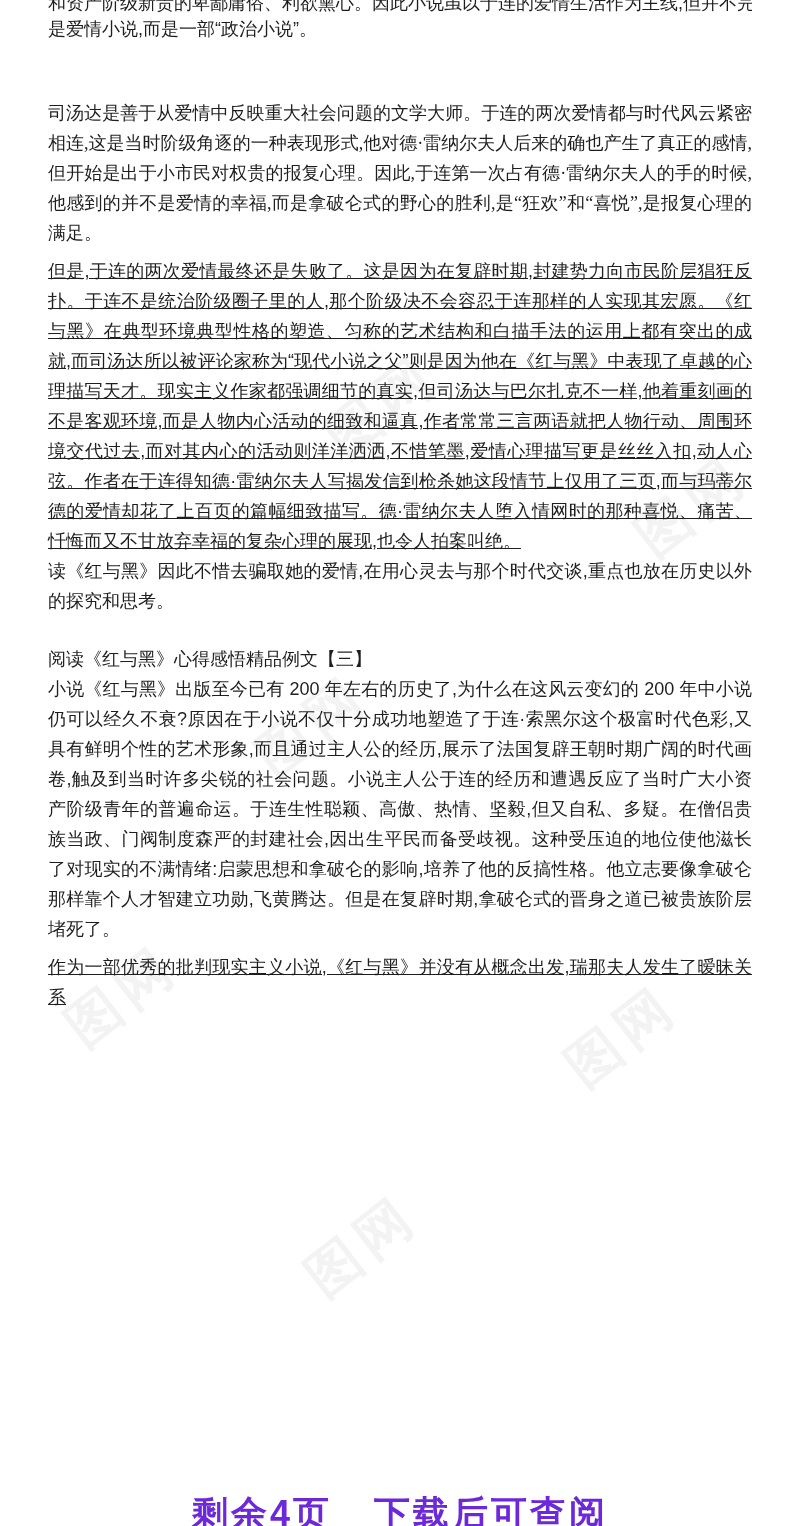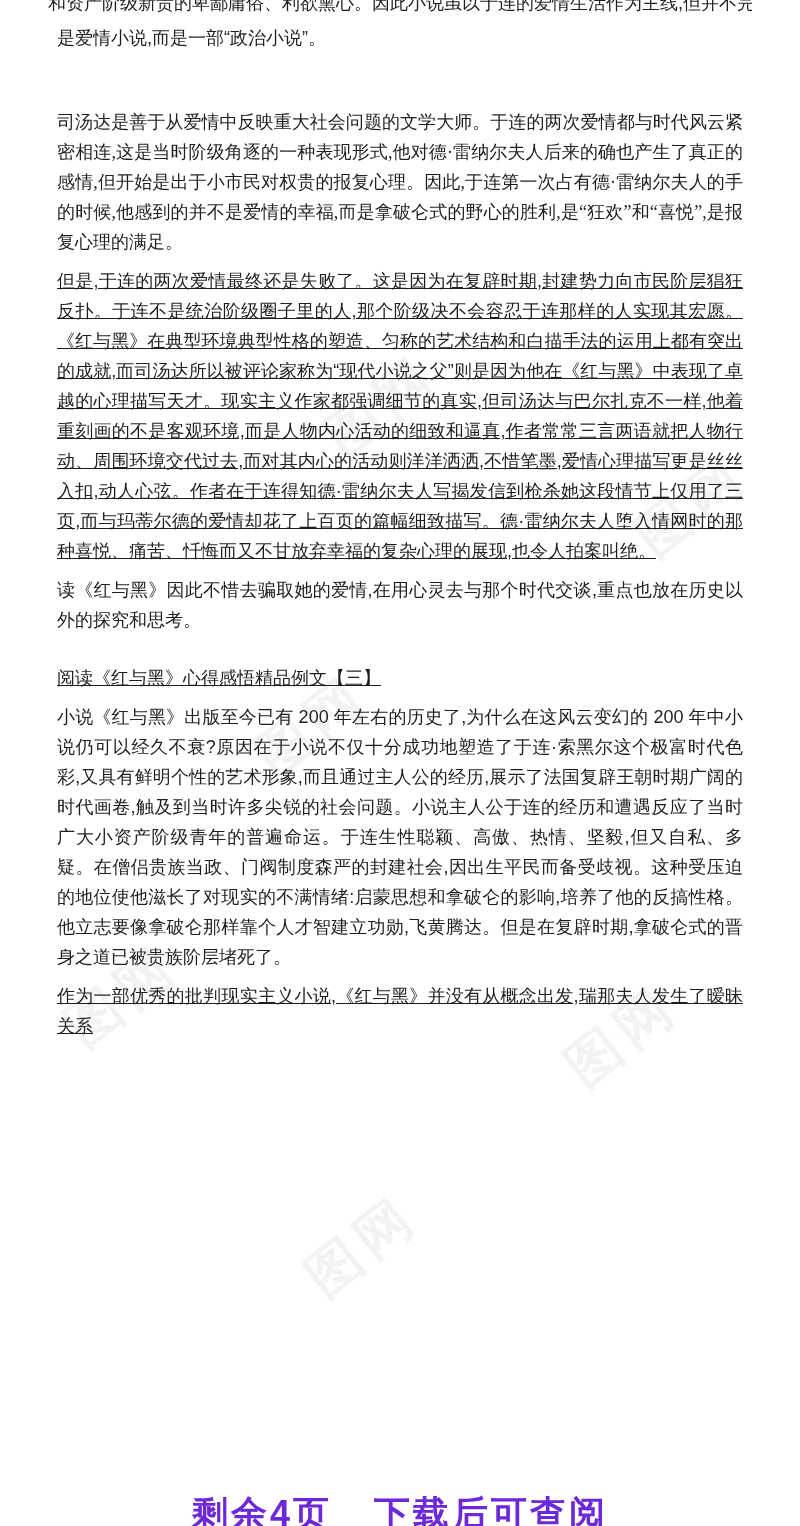--- a/index.html
+++ b/index.html
@@ -12,36 +12,36 @@
   }
   .doc{
     position:relative;
     padding:0 48px;
     color:#1e1e1e;
     font-size:18px;
     line-height:30px;
     text-align:justify;
     z-index:2;
   }
-  .doc p{margin:9px;}
+  .doc p{margin:0;}
   
   .cut{
     height:14px;
     overflow:hidden;
     position:relative;
   }
   .cut span{
     position:absolute;
     top:-12px;left:0;
     white-space:nowrap;
     display:block;
   }
   .gap-lg{margin-top:54px !important;font-family:Liberation Serif, serif;}
   .gap-sm{margin-top:8px !important;text-decoration:underline;}
-  .heading{margin-top:28px !important;text-decoration:underline;}
+  .heading{margin-top:28px !important;}
   
   .wm{
     position:absolute;
     color:rgba(120,120,120,0.09);
     font-size:54px;
     font-weight:bold;
     letter-spacing:8px;
     transform:rotate(-38deg);
     white-space:nowrap;
     pointer-events:none;

